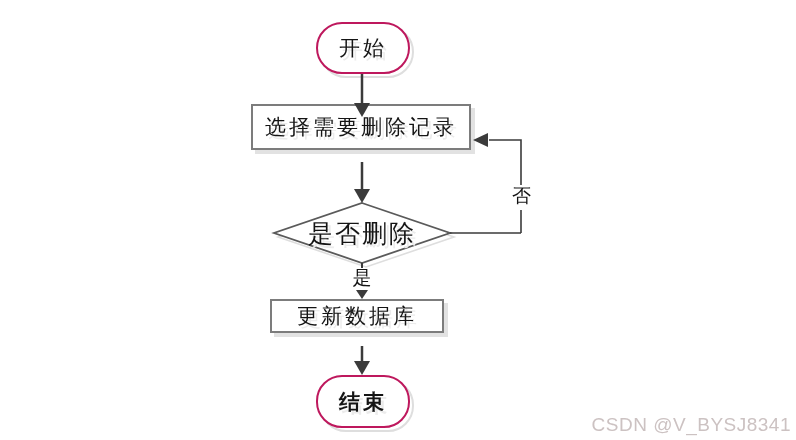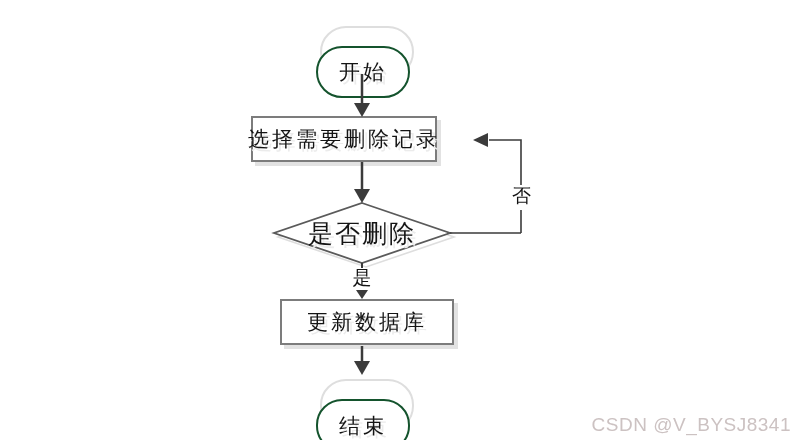--- a/index.html
+++ b/index.html
@@ -20,43 +20,42 @@
     background: #ffffff;
     color: #141414;
     font-size: 21px;
     letter-spacing: 3px;
     text-shadow: 3px 3px 0 #ebebeb;
     box-sizing: border-box;
     z-index: 2;
     white-space: nowrap;
   }
   .terminator {
-    border: 2px solid #14532d;
+    border: 2px solid #be185d;
     border-radius: 26px;
-    margin-top: 24px;
   }
   .process {
     border: 2px solid #7c7c7c;
     box-shadow: 4px 4px 0 #e2e2e2;
   }
   
   .ghost {
     position: absolute;
     border: 2px solid #dedede;
     background: transparent;
     box-sizing: border-box;
     z-index: 1;
   }
   .ghost.round { border-radius: 26px; }
 
   #node-start  { left: 316px; top: 22px;  width: 94px;  height: 52px; }
   #ghost-start { left: 320px; top: 26px;  width: 94px;  height: 52px; }
-  #node-select { left: 251px; top: 116px; width: 186px; height: 46px; }
-  #node-update { left: 280px; top: 299px; width: 174px; height: 46px; }
-  #node-end    { left: 316px; top: 375px; width: 94px;  height: 53px; }
+  #node-select { left: 251px; top: 104px; width: 220px; height: 46px; }
+  #node-update { left: 270px; top: 299px; width: 174px; height: 34px; }
+  #node-end    { left: 316px; top: 375px; width: 94px;  height: 53px; font-weight: bold; }
   #ghost-end   { left: 320px; top: 379px; width: 94px;  height: 53px; }
 
   .diamond-label {
     position: absolute;
     left: 274px; top: 203px; width: 176px; height: 60px;
     display: flex; align-items: center; justify-content: center;
     font-size: 25px; letter-spacing: 2px;
     color: #141414;
     text-shadow: 3px 3px 0 #ebebeb;
     z-index: 4;

